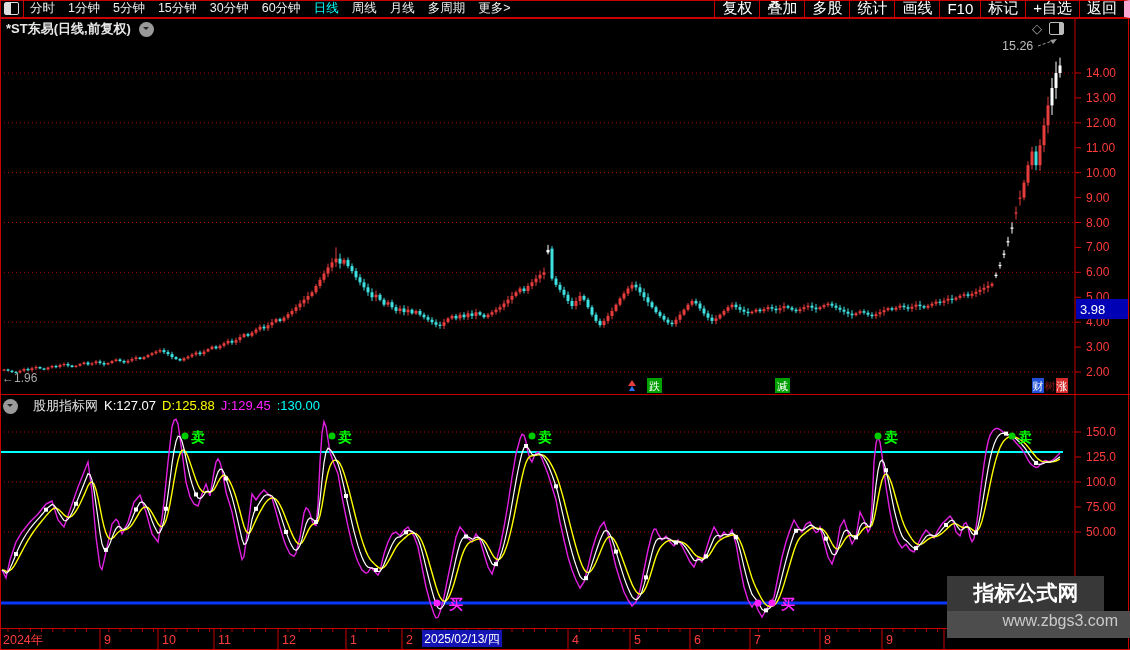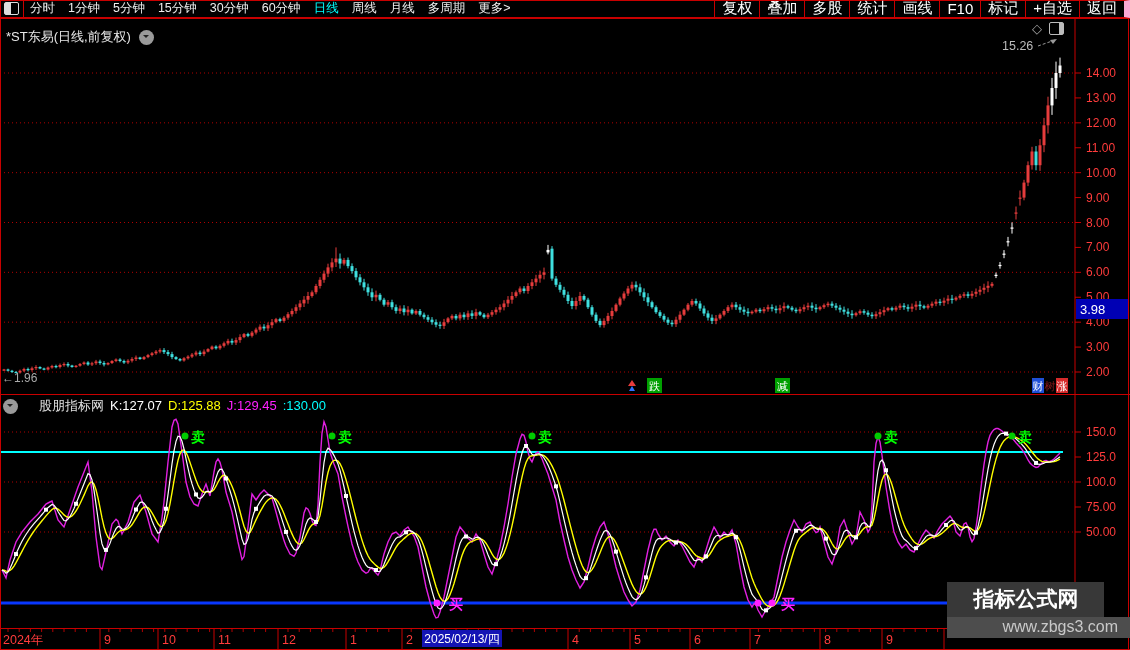--- a/index.html
+++ b/index.html
@@ -11,36 +11,36 @@
   .tb-icon{width:13px;height:11px;border:1px solid #ddd;border-radius:2px;margin:0 4px 0 4px;
            background:linear-gradient(to right,#ddd 0 6px,#000 6px);}
   .tb-sep{width:1px;height:18px;background:#c80000;margin-right:6px;}
   .tabs{display:flex;gap:13px;align-items:center;}
   .tab{color:#eee;font-size:12.5px;cursor:default;white-space:nowrap;}
   .tab.active{color:#00ffff;text-align:center;}
   .tb-right{margin-left:auto;display:flex;height:18px;}
   .tb-btn{color:#fff;font-size:15px;border:1px solid #c80000;border-right:none;
           padding:0 7px;display:flex;align-items:center;white-space:nowrap;box-sizing:border-box;}
   .tb-btn:last-child{border-right:6px solid #f9a8d4;}
-  .titlebar{position:absolute;left:6px;top:28px;z-index:3;display:flex;align-items:center;gap:8px;}
+  .titlebar{position:absolute;left:6px;top:20px;z-index:3;display:flex;align-items:center;gap:8px;font-weight:bold;}
   .title-text{color:#e8e8e8;font-size:13px;}
   .drop-circle{width:15px;height:15px;border-radius:50%;background:#9a9a9a;position:relative;}
   .drop-circle:after{content:"";position:absolute;left:4px;top:5px;border:3.5px solid transparent;
                      border-top-color:#222;}
   .corner-icons{position:absolute;left:1032px;top:22px;z-index:3;display:flex;gap:7px;align-items:center;}
   .diamond{color:#aaa;font-size:13px;line-height:13px;}
   .panel-box{width:13px;height:11px;border:1px solid #bbb;border-radius:2px;
              background:linear-gradient(to left,#bbb 0 4px,#000 4px);}
-  .ind-header{position:absolute;left:3px;top:397px;z-index:3;display:flex;align-items:center;gap:21px;
+  .ind-header{position:absolute;left:3px;top:397px;z-index:3;display:flex;align-items:center;gap:15px;
               font-size:13px;white-space:nowrap;}
   .ind-header .seg{margin-right:6px;}
   .watermark{position:absolute;right:0;bottom:12px;z-index:6;text-align:center;}
   .wm1{background:#383838;color:#fff;font-weight:bold;font-size:21px;padding:3px 18px 4px 18px;
        width:121px;text-align:center;}
-  .wm2{background:#4d4d4d;color:#c9c9c9;font-size:16px;padding:1px 12px 2px 55px;text-align:center;}
+  .wm2{background:#4d4d4d;color:#c9c9c9;font-size:16px;padding:1px 12px 8px 55px;text-align:center;}
   svg text{font-family:"Liberation Sans",sans-serif;}
 </style>
 </head>
 <body>
 
 <div class="screen">
 
   <svg id="chart-svg" width="1130" height="650">
       <line x1="0" y1="73" x2="1075" y2="73" stroke="#b00000" stroke-width="1" stroke-dasharray="1 3"></line>
       <line x1="0" y1="122.8334" x2="1075" y2="122.8334" stroke="#b00000" stroke-width="1" stroke-dasharray="1 3"></line>

